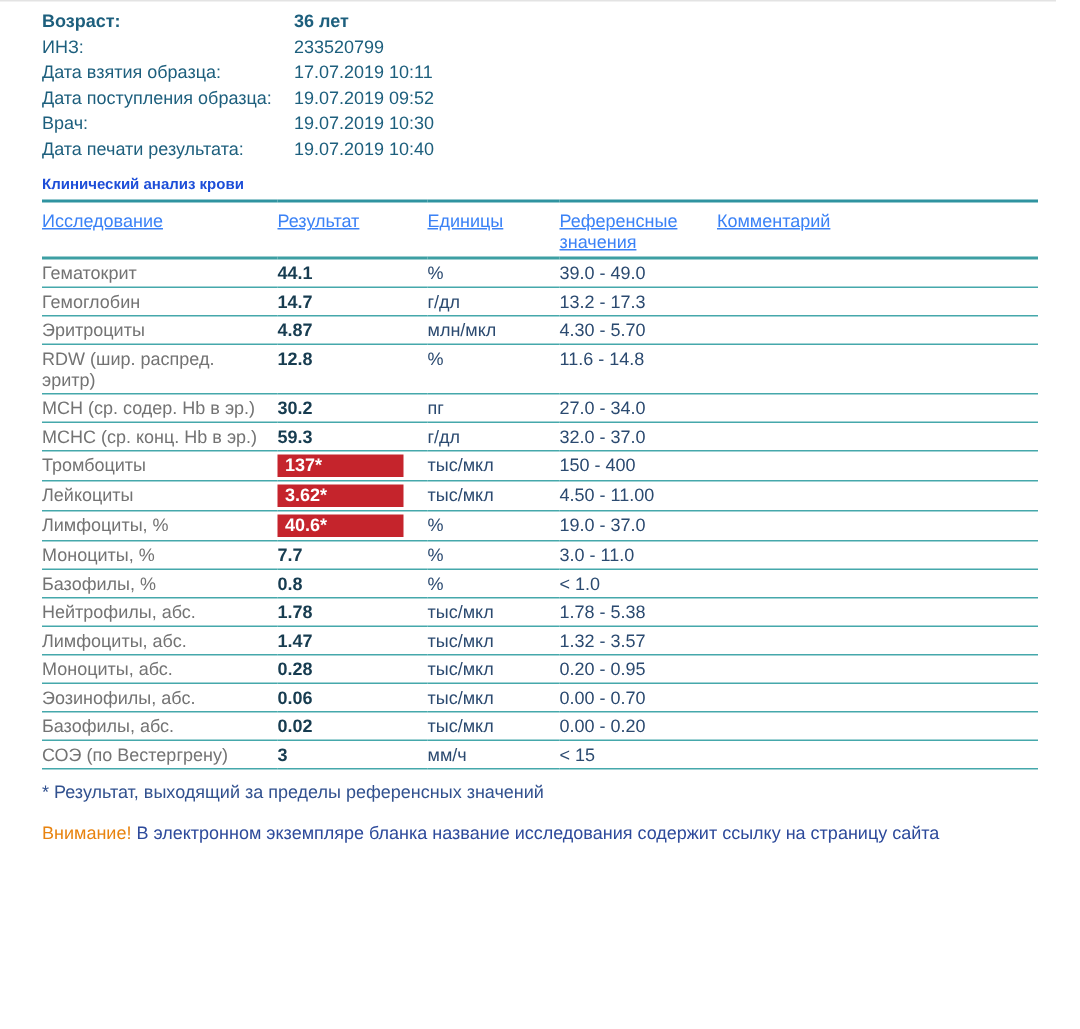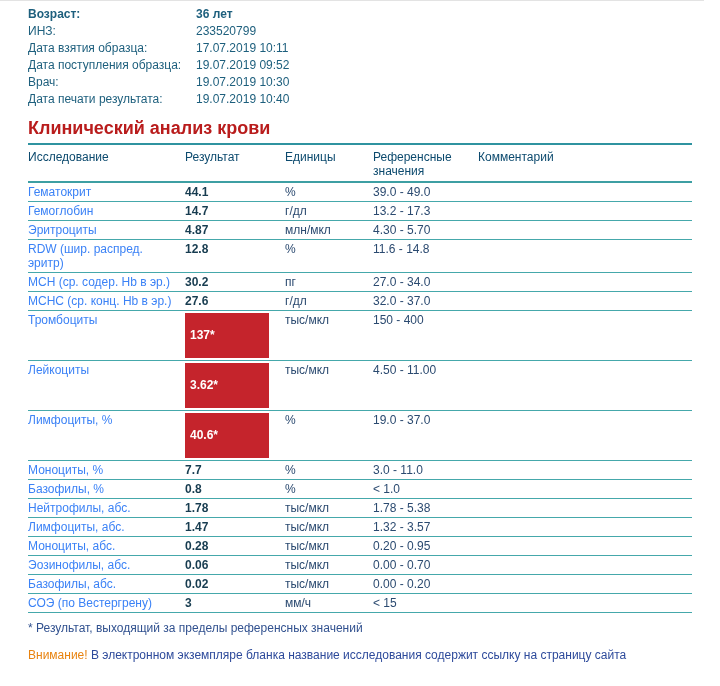--- a/index.html
+++ b/index.html
@@ -18,67 +18,68 @@
     padding: 5px 28px 0 28px;
     border-top: 1px solid #e3e3e3;
   }
   
   .info { margin-bottom: 4px; }
   .info-row { display: flex; line-height: 17px; font-size: 12px; color: #1d5f7d; }
   .info-label { width: 168px; flex: 0 0 168px; }
   .info-row.b .info-label, .info-row.b .info-value { font-weight: bold; }
   
   .section-title {
-    font-size: 18px;
+    font-size: 10px;
     font-weight: bold;
-    color: #b91c1c;
+    color: #1d4ed8;
     margin: 10px 0 4px 0;
   }
   
   table.results {
     width: 664px;
     border-collapse: collapse;
     table-layout: fixed;
     border-top: 2px solid #2f93a0;
     font-size: 12px;
   }
   table.results col.c1 { width: 157px; }
   table.results col.c2 { width: 100px; }
   table.results col.c3 { width: 88px;  }
   table.results col.c4 { width: 105px; }
   table.results col.c5 { width: 214px; }
   table.results th {
     text-align: left;
     font-weight: normal;
-    color: #0c4a6e;
+    color: #3b82f6;
     padding: 5px 6px 3px 0;
     vertical-align: top;
     border-bottom: 2px solid #3d9fa3;
     line-height: 14px;
+    text-decoration: underline;
   }
   table.results td {
     padding: 2px 6px 2px 0;
     vertical-align: top;
     border-bottom: 1px solid #45a8ab;
     line-height: 14px;
   }
-  td.c-name  { color: #3b82f6; }
+  td.c-name  { color: #737373; }
   td.c-unit, td.c-ref { color: #2b4a70; }
   td.c-com   { color: #2d3f9e; }
   .res {
     font-weight: bold;
     color: #173c50;
     line-height: 14px;
   }
   .res.hl {
     display: inline-block;
     background: #c5242c;
     color: #ffffff;
     width: 74px;
-    padding: 16px 5px;
+    padding: 1px 5px;
     line-height: 13px;
   }
   
   .footnote {
     margin-top: 8px;
     font-size: 12px;
     color: #31518f;
     line-height: 15px;
   }
   .notice {
@@ -172,21 +173,21 @@
       </tr>
       <tr>
         <td class="c-name">MCH (ср. содер. Hb в эр.)</td>
         <td class="c-res"><span class="res">30.2</span></td>
         <td class="c-unit">пг</td>
         <td class="c-ref">27.0 - 34.0</td>
         <td class="c-com"></td>
       </tr>
       <tr>
         <td class="c-name">MCHC (ср. конц. Hb в эр.)</td>
-        <td class="c-res"><span class="res">27.6</span></td>
+        <td class="c-res"><span class="res">59.3</span></td>
         <td class="c-unit">г/дл</td>
         <td class="c-ref">32.0 - 37.0</td>
         <td class="c-com"></td>
       </tr>
       <tr>
         <td class="c-name">Тромбоциты</td>
         <td class="c-res"><span class="res hl">137*</span></td>
         <td class="c-unit">тыс/мкл</td>
         <td class="c-ref">150 - 400</td>
         <td class="c-com"></td>

